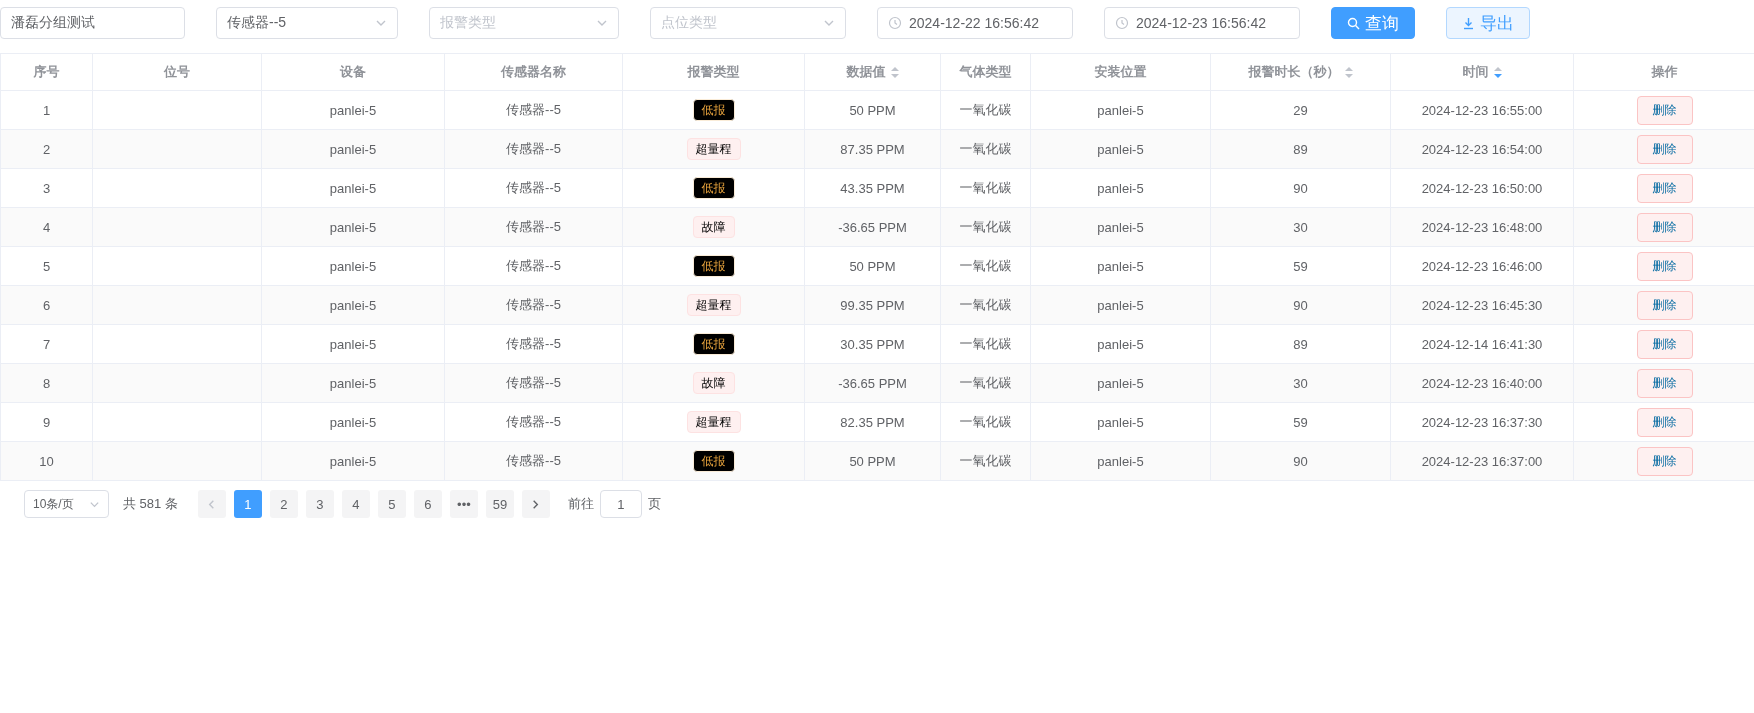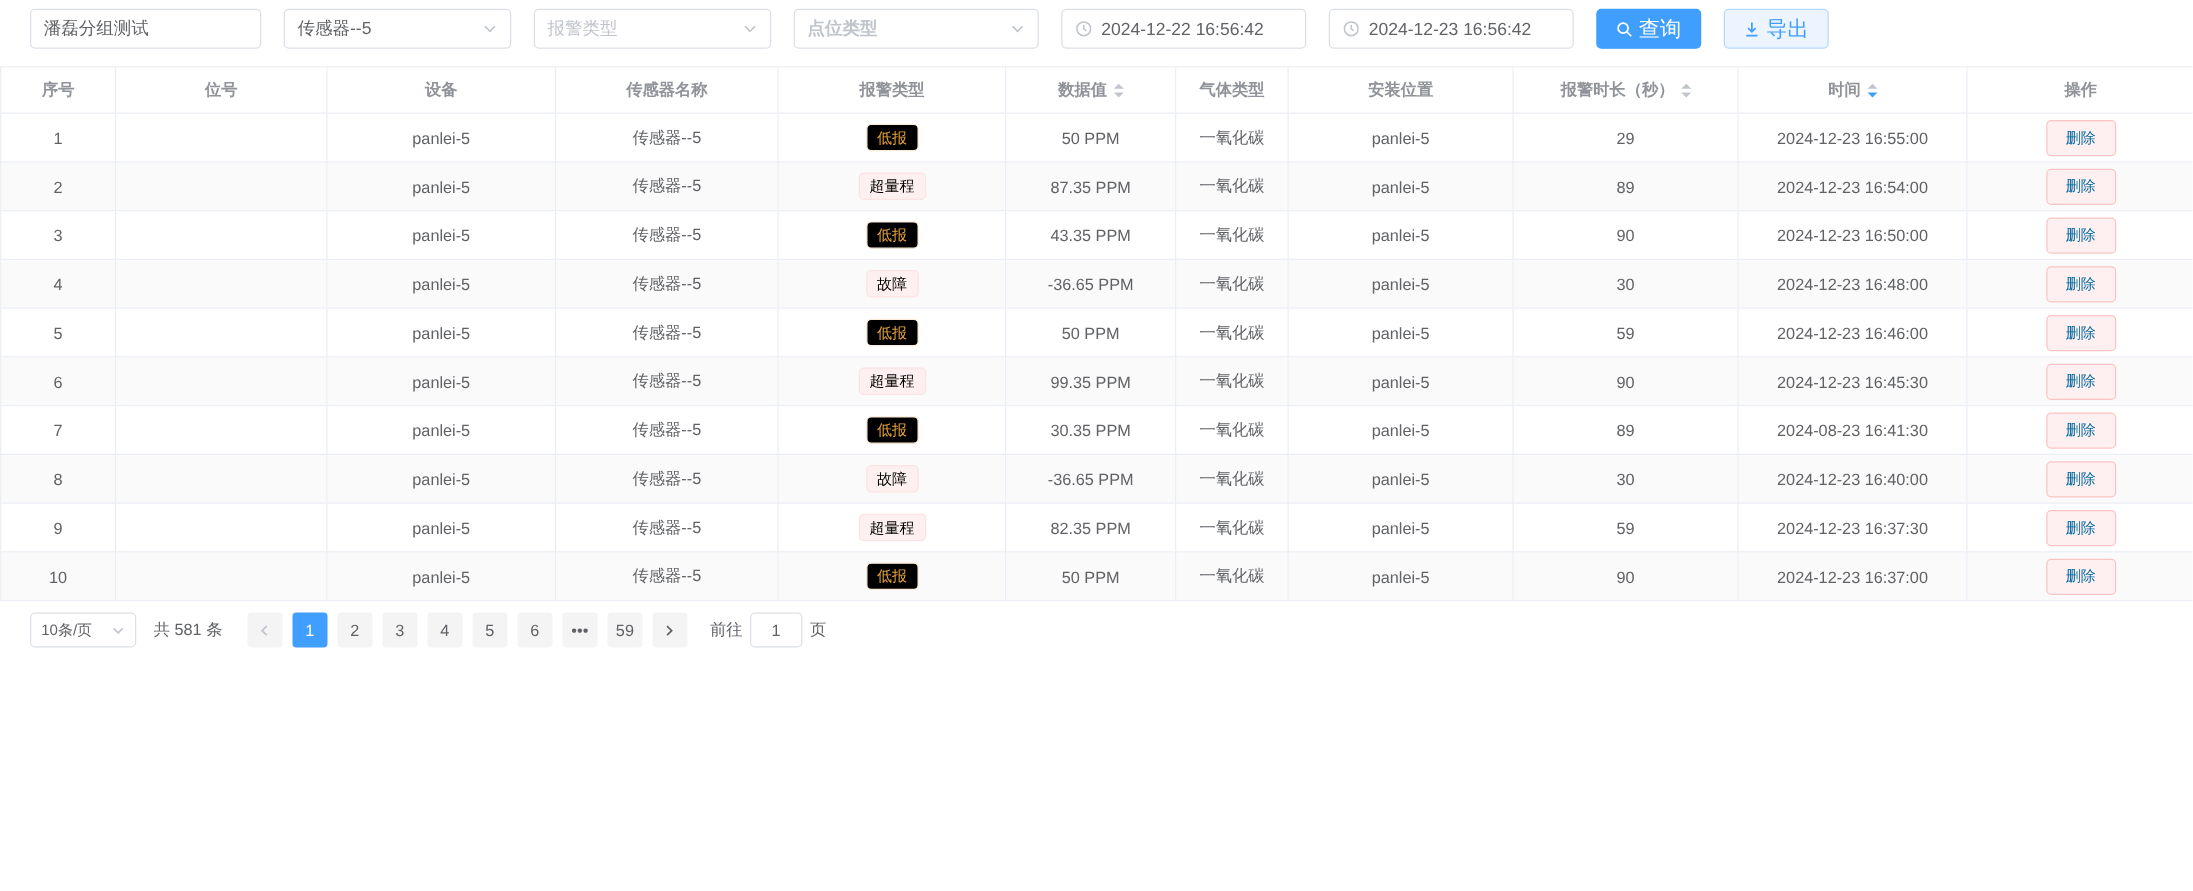--- a/index.html
+++ b/index.html
@@ -1,25 +1,25 @@
 <!DOCTYPE html>
 <html><head>
 <meta charset="utf-8">
 <style>
   * { margin:0; padding:0; box-sizing:border-box; }
   html,body { width:1754px; height:713px; background:#fff;
     font-family:"Liberation Sans","DejaVu Sans",sans-serif; color:#606266; }
 
   
-  .toolbar { display:flex; align-items:center; gap:18px; padding:7px 0 7px 24px; }
+  .toolbar { display:flex; align-items:center; gap:31px; padding:7px 0 7px 0; }
   .ctl { height:32px; border:1px solid #dcdfe6; border-radius:4px; background:#fff;
          display:flex; align-items:center; padding:0 10px; font-size:14px; color:#606266; }
   input.ctl { outline:none; }
   .w-input { width:185px; }
-  .w-sel1 { width:182px; } .w-sel2 { width:190px; } .w-sel3 { width:196px;font-weight:bold; }
+  .w-sel1 { width:182px; } .w-sel2 { width:190px; } .w-sel3 { width:196px; }
   .w-date { width:196px; }
   .select { justify-content:space-between; cursor:pointer; }
   .select .val { color:#606266; }
   .select .ph { color:#c0c4cc; }
   .chev { display:flex; align-items:center; }
   .date-ctl { gap:7px; cursor:text; }
   .icon-svg { display:block; }
   .btn { height:32px; border-radius:4px; font-size:17px; display:flex; align-items:center;
          gap:5px; padding:0 15px; cursor:pointer; border:1px solid transparent;
          font-family:inherit; }
@@ -292,21 +292,21 @@
       <tr>
         <td class="c0">7</td>
         <td class="c1"></td>
         <td class="c2">panlei-5</td>
         <td class="c3">传感器--5</td>
         <td class="c4"><span class="tag warning">低报</span></td>
         <td class="c5">30.35 PPM</td>
         <td class="c6">一氧化碳</td>
         <td class="c7">panlei-5</td>
         <td class="c8">89</td>
-        <td class="c9">2024-08-23 16:41:30</td>
+        <td class="c9">2024-12-14 16:41:30</td>
         <td class="c10"><button class="del-btn">删除</button></td>
       </tr>
       <tr class="striped">
         <td class="c0">8</td>
         <td class="c1"></td>
         <td class="c2">panlei-5</td>
         <td class="c3">传感器--5</td>
         <td class="c4"><span class="tag danger">故障</span></td>
         <td class="c5">-36.65 PPM</td>
         <td class="c6">一氧化碳</td>

